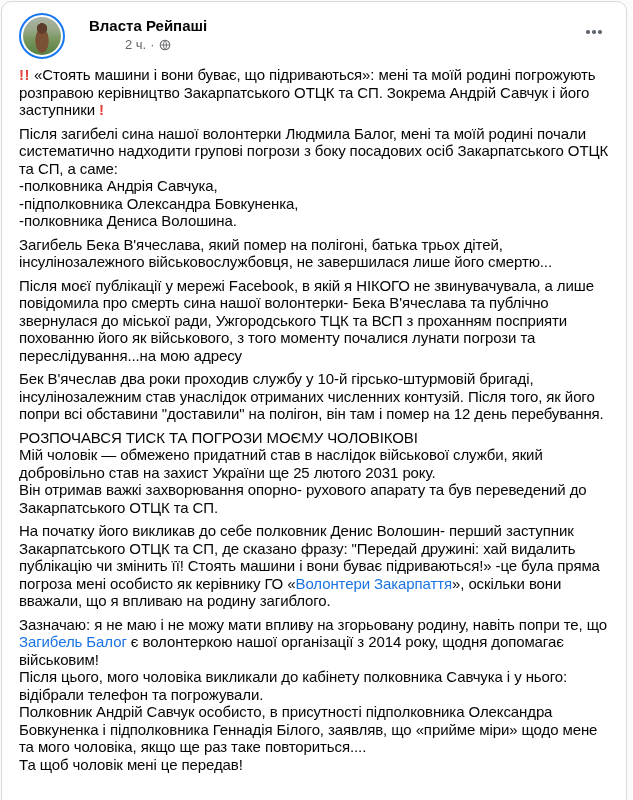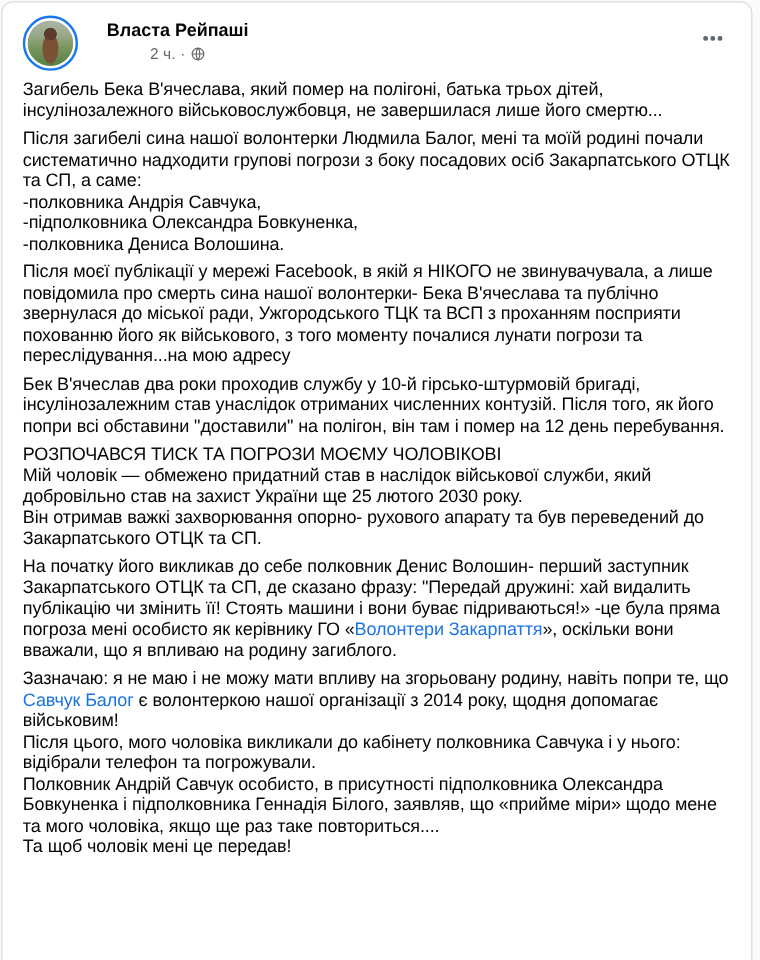--- a/index.html
+++ b/index.html
@@ -114,39 +114,40 @@
         </div>
       </div>
       <button class="more-btn" aria-label="More options">
         <span class="dot"></span>
         <span class="dot"></span>
         <span class="dot"></span>
       </button>
     </header>
 
     <div class="post-body">
-
-      <p>Загибель Бека В'ячеслава, який помер на полігоні, батька трьох дітей, інсулінозалежного військовослужбовця, не завершилася лише його смертю...</p>
+      <p><span class="excl">!!</span><span> «Стоять машини і вони буває, що підриваються»: мені та моїй родині  погрожують розправою керівництво Закарпатського ОТЦК та СП. Зокрема Андрій Савчук і його заступники </span><span class="excl">!</span></p>
 
       <p>Після загибелі сина  нашої волонтерки Людмила Балог, мені та моїй родині почали систематично надходити групові  погрози з боку посадових осіб Закарпатського ОТЦК та СП, а саме:
 -полковника Андрія Савчука,
 -підполковника Олександра Бовкуненка,
 -полковника Дениса Волошина.</p>
+
+      <p>Загибель Бека В'ячеслава, який помер на полігоні, батька трьох дітей, інсулінозалежного військовослужбовця, не завершилася лише його смертю...</p>
 
       <p>Після моєї публікації  у мережі Facebook, в якій я НІКОГО не звинувачувала, а лише повідомила про смерть сина нашої волонтерки- Бека В'ячеслава та публічно звернулася до міської ради, Ужгородського ТЦК та ВСП з проханням посприяти похованню його як військового, з того моменту почалися лунати погрози та переслідування...на мою адресу</p>
 
       <p>Бек В'ячеслав два роки проходив службу у 10-й гірсько-штурмовій бригаді, інсулінозалежним став унаслідок отриманих численних контузій. Після того, як його попри всі обставини "доставили" на полігон, він там і  помер на 12 день перебування.</p>
 
 
       <p>РОЗПОЧАВСЯ ТИСК ТА ПОГРОЗИ МОЄМУ ЧОЛОВІКОВІ
-Мій чоловік — обмежено придатний став в наслідок військової служби, який добровільно став на захист України ще 25 лютого 2030 року.
+Мій чоловік — обмежено придатний став в наслідок військової служби, який добровільно став на захист України ще 25 лютого 2031 року.
 Він отримав важкі захворювання опорно- рухового апарату та був переведений до Закарпатського ОТЦК та СП.</p>
 
       <p><span>На початку його викликав до себе полковник Денис Волошин- перший заступник Закарпатського ОТЦК та СП, де сказано фразу: "Передай дружині: хай видалить публікацію чи змінить її! Стоять машини і вони буває підриваються!» -це була пряма погроза мені особисто як керівнику ГО «</span><a class="entity-link">Волонтери Закарпаття</a><span>», оскільки вони вважали, що я впливаю на родину загиблого.</span></p>
 
-      <p><span>Зазначаю: я не маю і не можу мати впливу на згорьовану родину, навіть попри те, що </span><a class="entity-link">Савчук Балог</a><span>  є волонтеркою нашої організації з 2014 року, щодня допомагає військовим!
+      <p><span>Зазначаю: я не маю і не можу мати впливу на згорьовану родину, навіть попри те, що </span><a class="entity-link">Загибель Балог</a><span>  є волонтеркою нашої організації з 2014 року, щодня допомагає військовим!
 Після цього, мого чоловіка викликали до кабінету полковника Савчука і у нього: відібрали телефон та погрожували.
 Полковник Андрій Савчук особисто, в присутності підполковника Олександра Бовкуненка і підполковника Геннадія Білого,  заявляв, що «прийме міри» щодо мене та мого чоловіка, якщо ще раз таке повториться....
 Та щоб чоловік мені це передав!</span></p>
     </div>
 
   </article>
 </div>
 
 </body></html>

